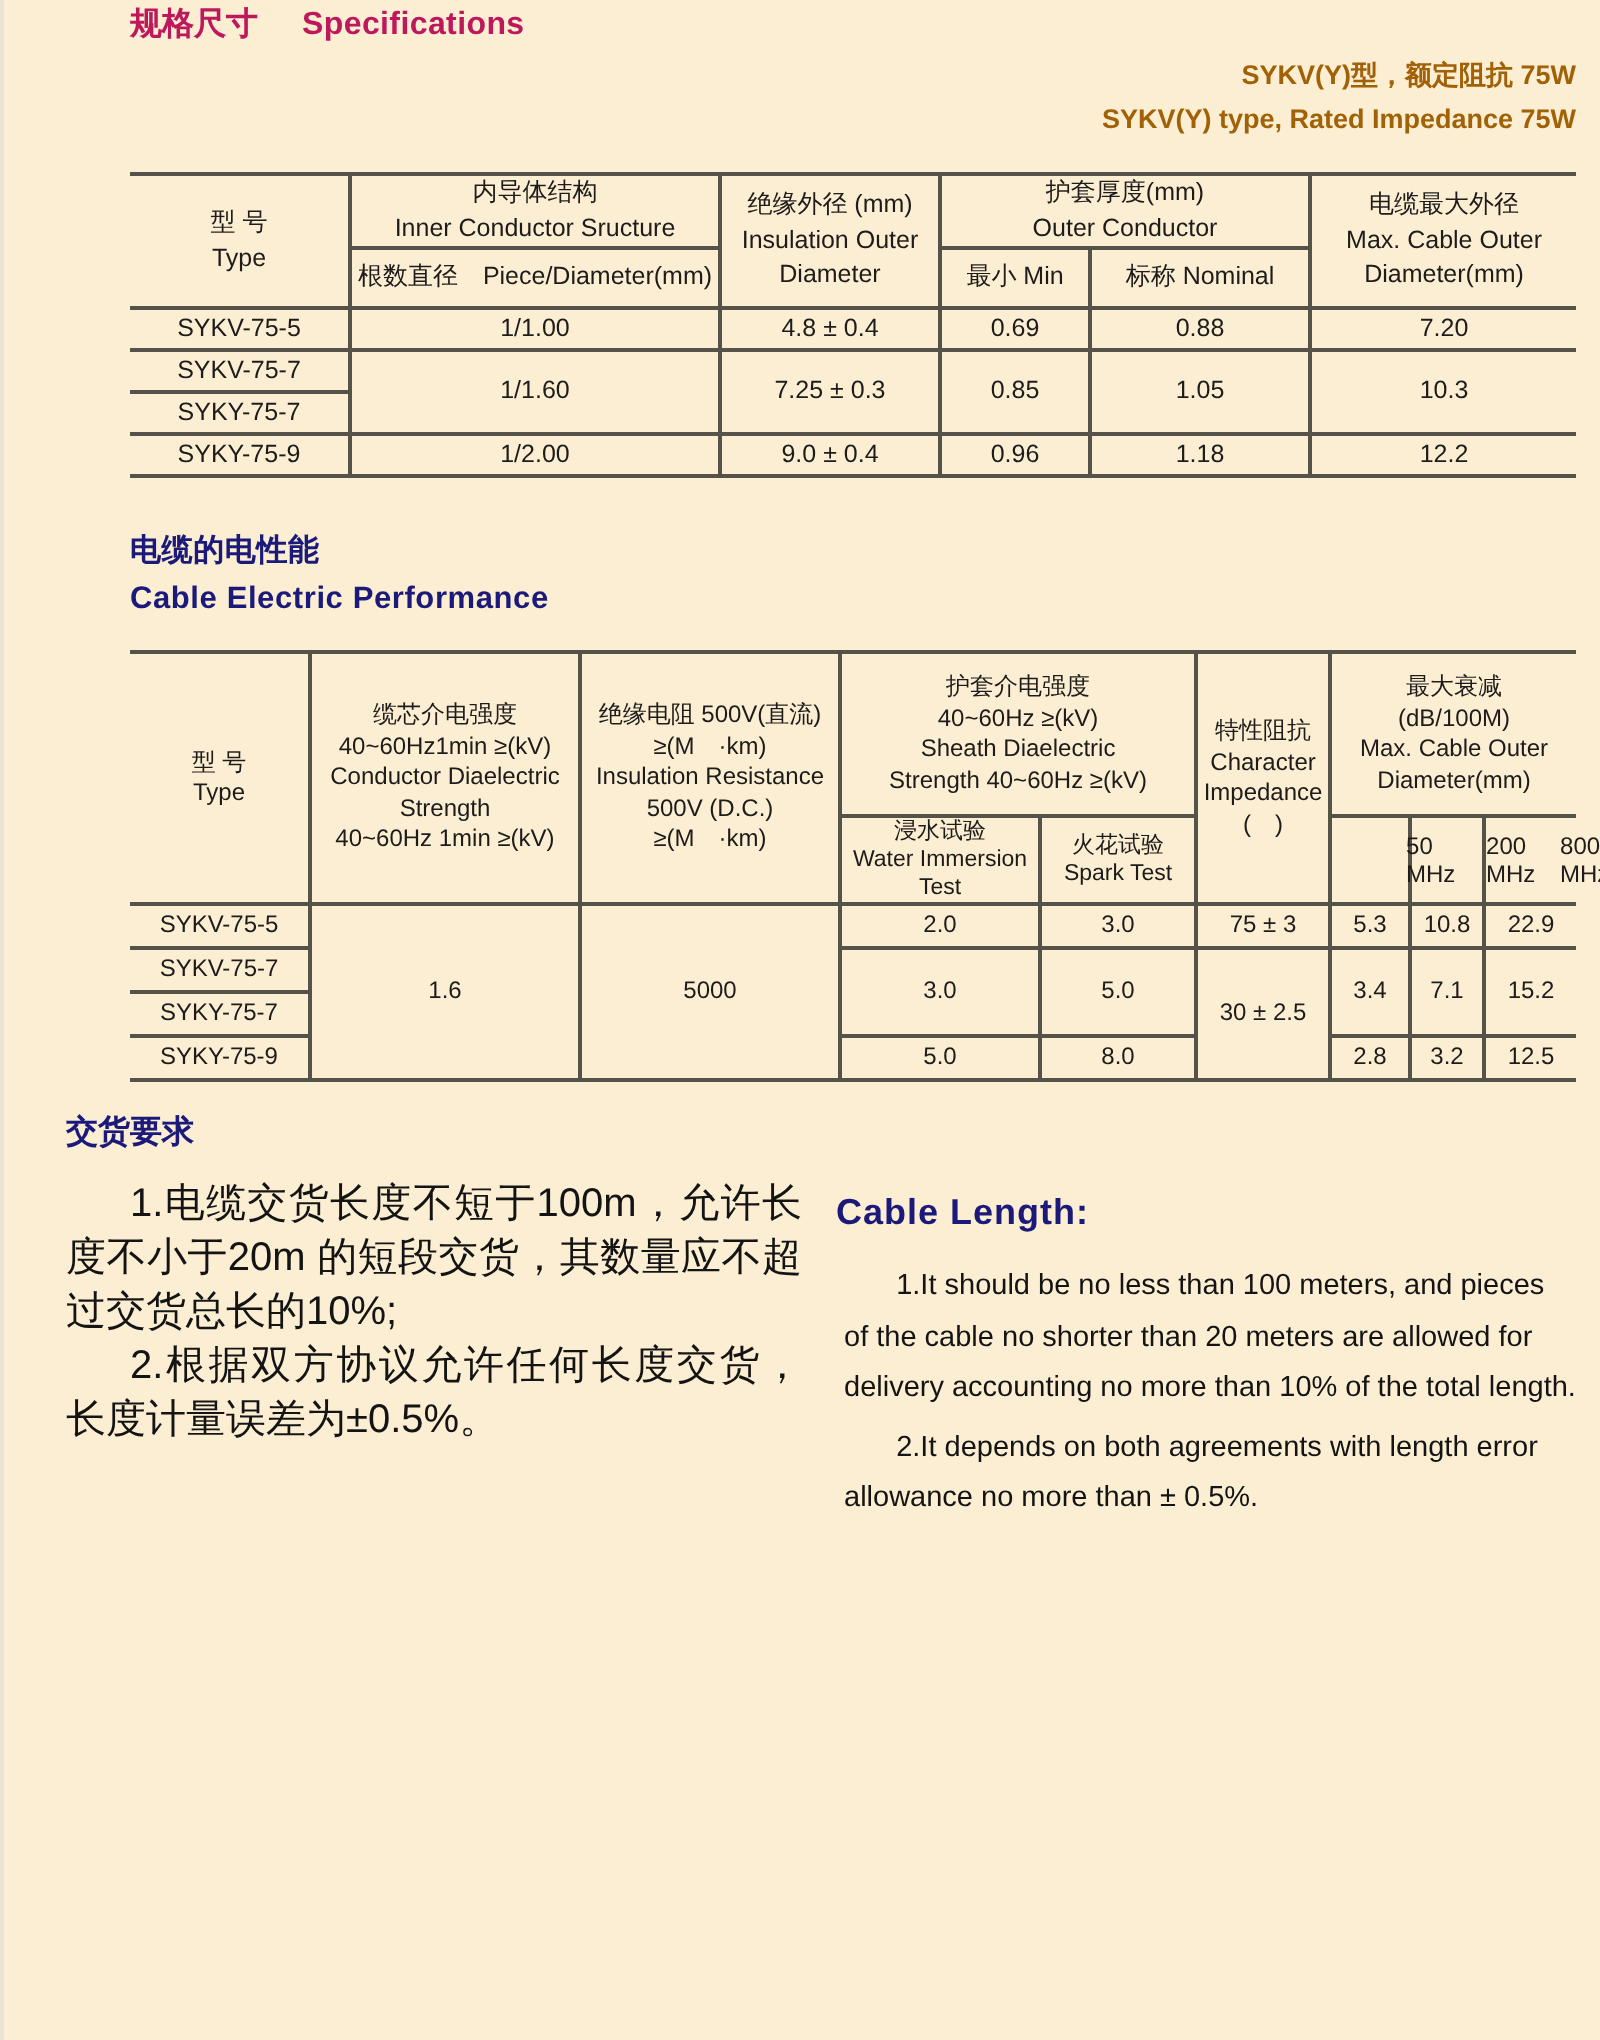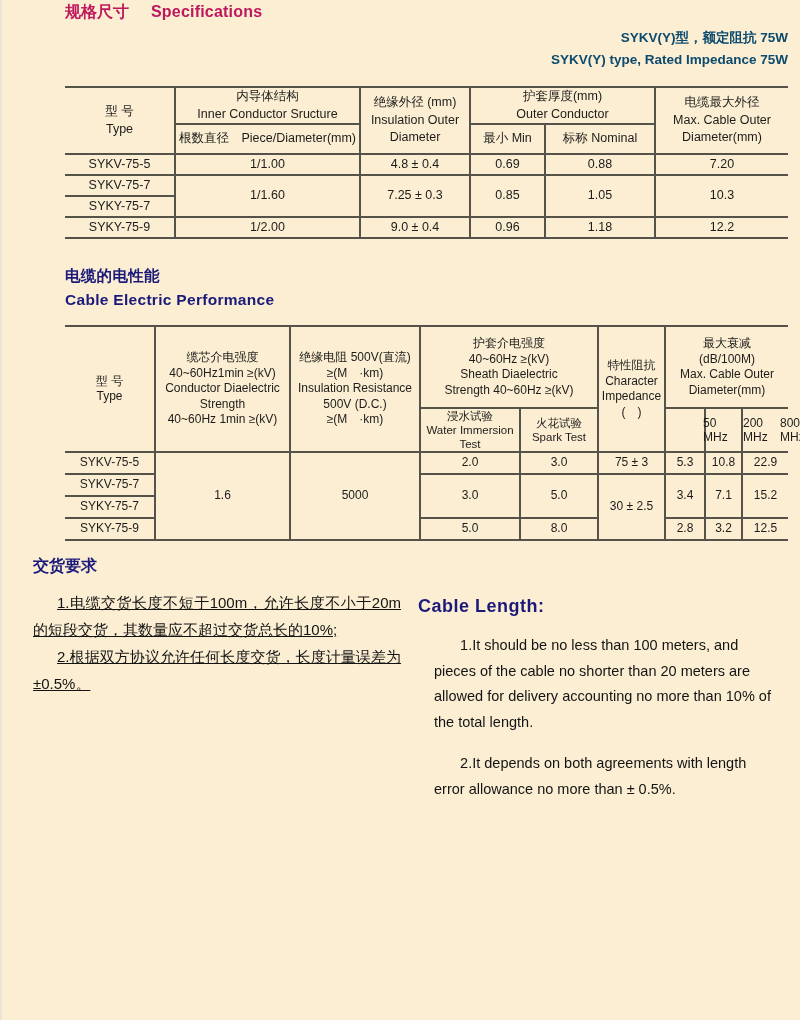--- a/index.html
+++ b/index.html
@@ -18,21 +18,21 @@
   
   .sec1-head{
     position:absolute;left:65px;top:2px;
     color:#be185d;font-weight:bold;font-size:16px;
     white-space:nowrap;
   }
   .sec1-head .en{margin-left:22px;letter-spacing:.2px;}
   .subtitle{
     position:absolute;right:12px;top:27px;
     text-align:right;font-weight:bold;font-size:13.5px;
-    line-height:22px;color:#0c4a6e;
+    line-height:22px;color:#a16207;
   }
   .sec2-head{
     position:absolute;left:65px;top:264px;
     color:#1B1A7A;font-weight:bold;font-size:15.5px;
     line-height:24px;letter-spacing:.3px;
   }
   
   .tbl{
     position:absolute;left:65px;width:723px;
     border-collapse:collapse;table-layout:fixed;
@@ -57,32 +57,32 @@
   .tbl2 .mhz{line-height:14px;padding-left:37px;}
   
   .delivery{
     position:absolute;left:33px;top:556px;width:368px;
   }
   .delivery h3{
     margin:0 0 12px 0;color:#1B1A7A;
     font-size:16px;font-weight:bold;
   }
   .delivery p{
-    margin:0;font-size:15px;line-height:27px;
-    text-indent:1.6em;text-align:justify;color:#141414;text-decoration:underline;
+    margin:0;font-size:20px;line-height:27px;
+    text-indent:1.6em;text-align:justify;color:#141414;
   }
   .cable-length{
     position:absolute;left:418px;top:580px;width:374px;
   }
   .cable-length h3{
     margin:16px 0 14px 0;color:#1B1A7A;
     font-size:18px;font-weight:bold;letter-spacing:.5px;
   }
   .cable-length p{
-    margin:16px;font-size:14.5px;line-height:25.5px;
+    margin:4px;font-size:14.5px;line-height:25.5px;
     text-indent:1.8em;color:#141414;
   }
 </style>
 </head>
 <body>
 
 <div class="left-edge"></div>
 
 <div class="sec1-head">
   <span class="zh">规格尺寸</span><span class="en">Specifications</span>

